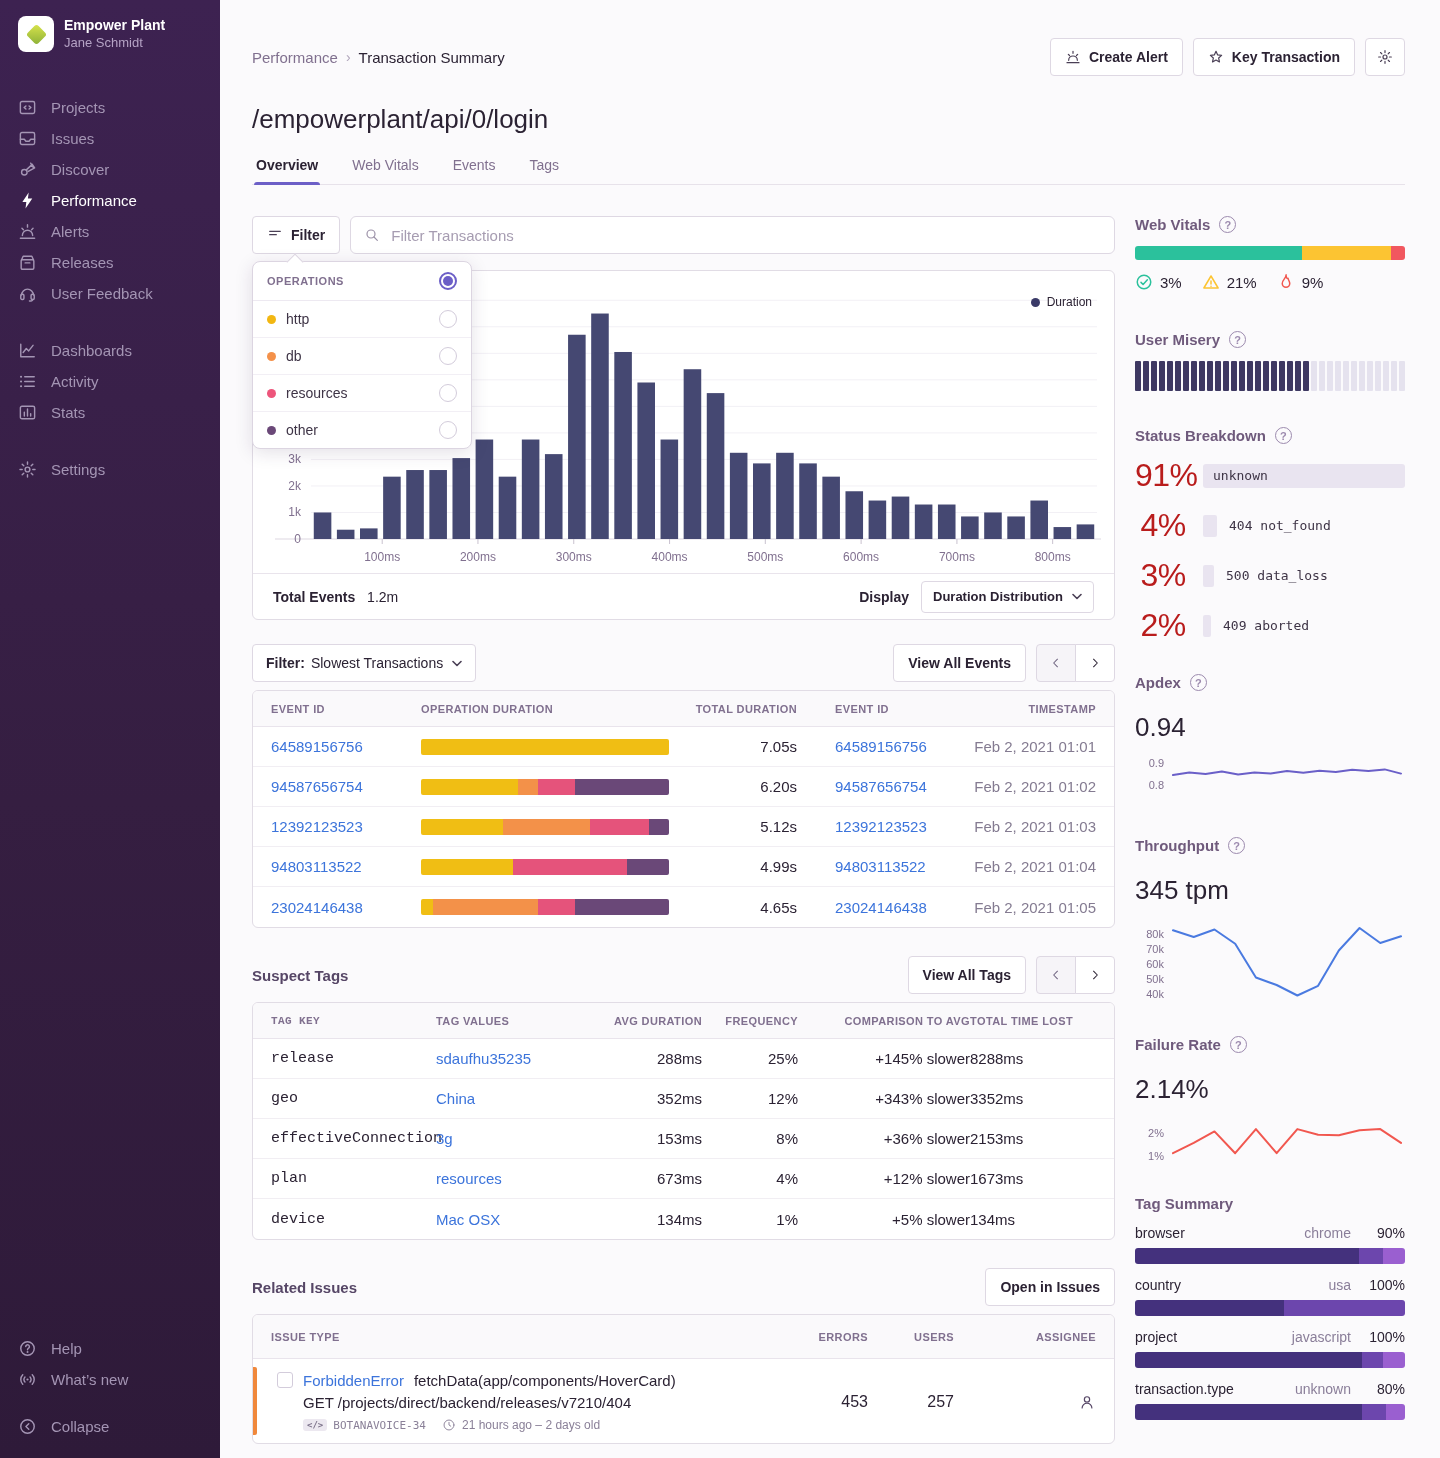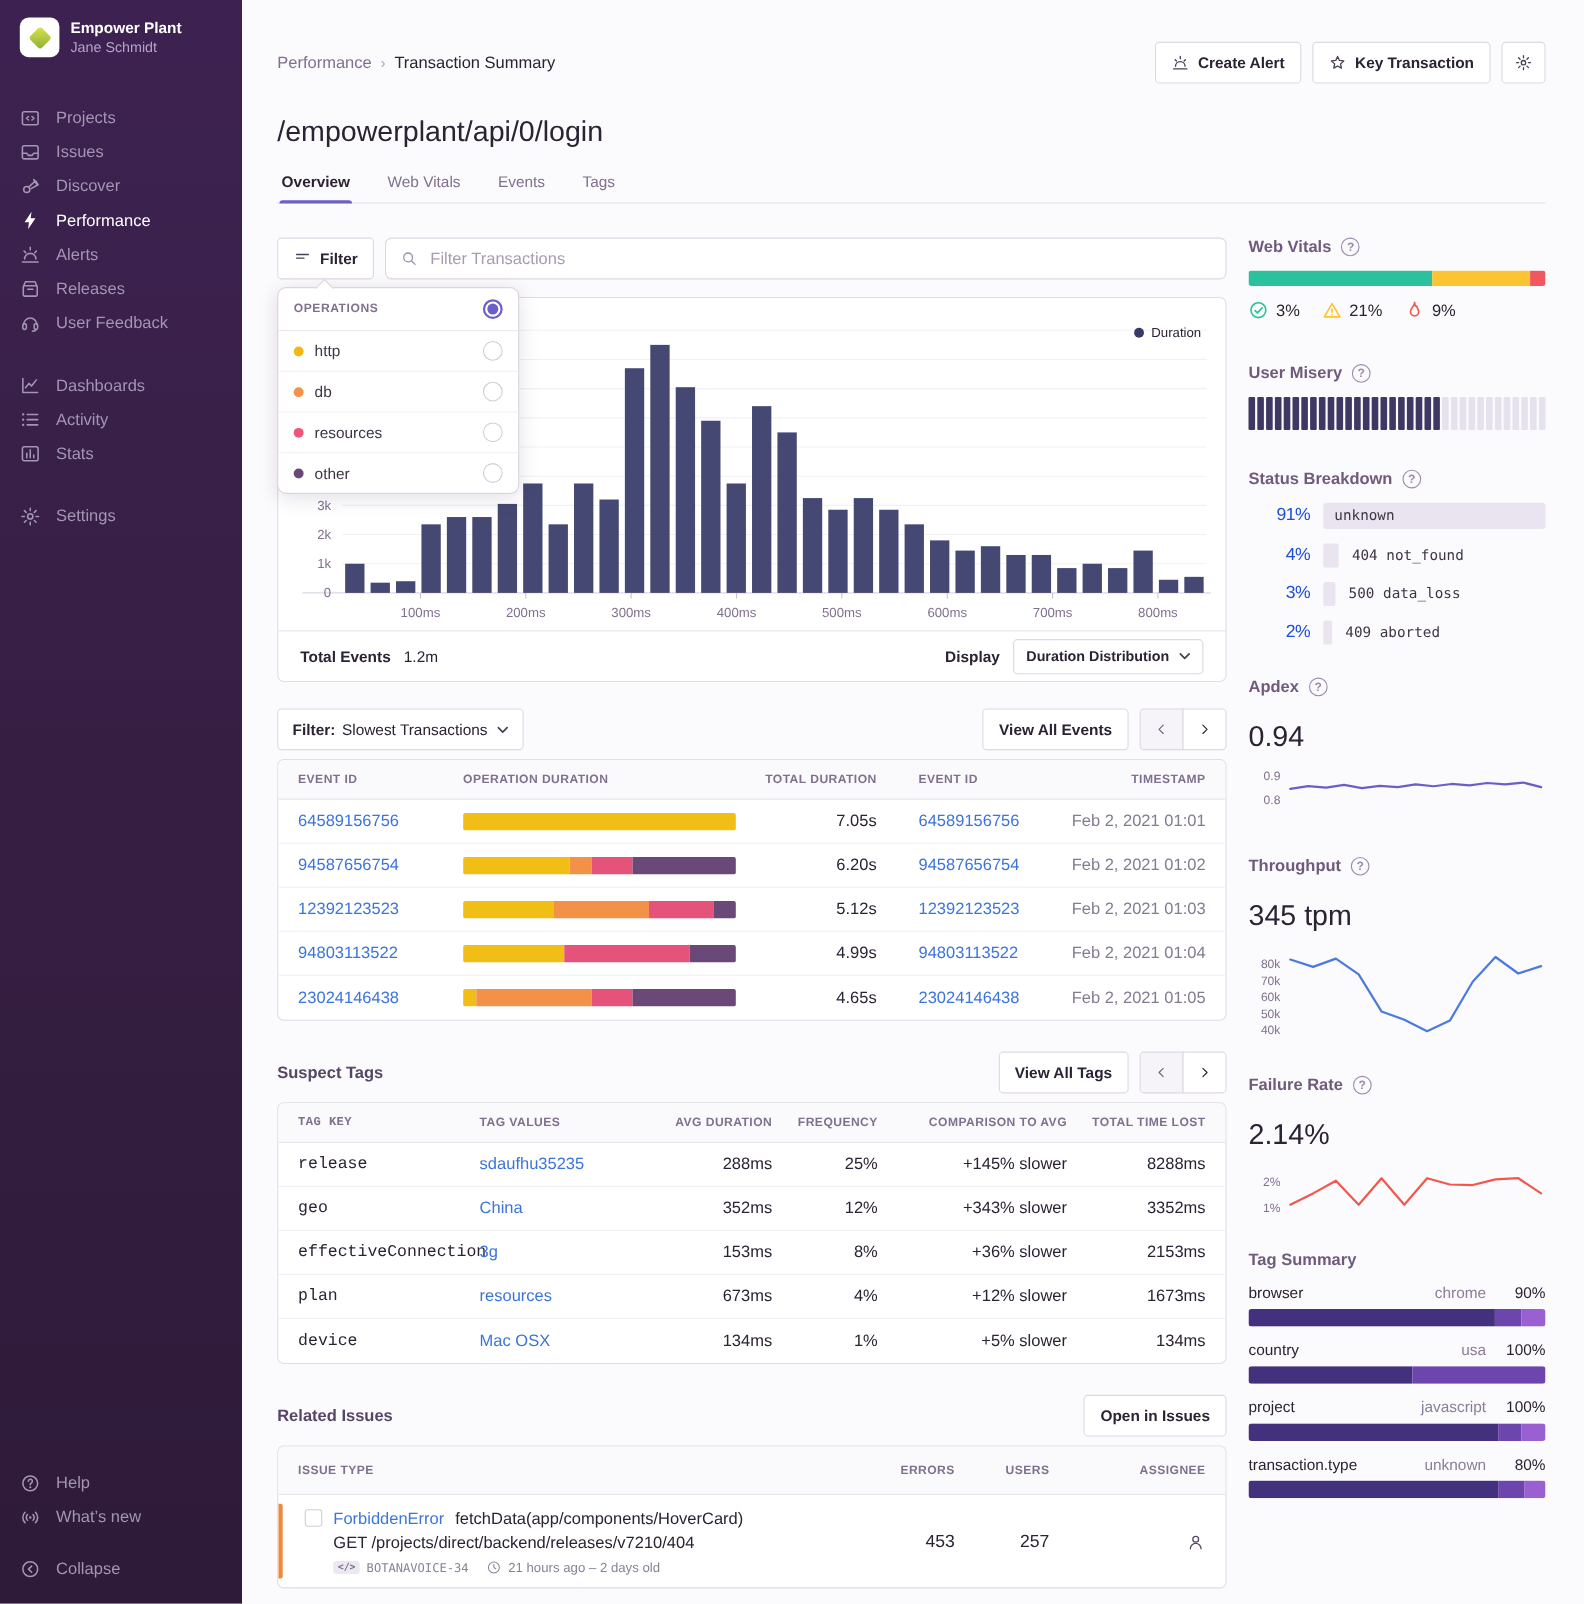--- a/index.html
+++ b/index.html
@@ -117,21 +117,21 @@
   .t-row { display:flex; align-items:center; height:40px; border-bottom:1px solid #F1EEF3; padding:0 18px; font-size:15px; }
   .t-row:last-child { border-bottom:none; }
   .lnk { color:#3C74DB; cursor:pointer; text-decoration:none; }
   .muted { color:#847B91; }
   .c1 { width:150px; } .c2 { width:258px; } .c3 { width:118px; text-align:right; }
   .c4 { width:158px; padding-left:38px; } .c5 { flex:1; text-align:right; }
   .opbar { width:248px; height:16px; display:flex; border-radius:2px; overflow:hidden; }
   .opbar span { display:block; height:100%; }
 
   .s1 { width:165px;font-family:Liberation Mono, monospace; } .s2 { width:158px; } .s3 { width:108px; text-align:right; }
-  .s4 { width:96px; text-align:right; } .s5 { width:172px; text-align:right; } .s6 { flex:1; text-align:right; }
+  .s4 { width:96px; text-align:right; } .s5 { width:172px; text-align:right; } .s6 { flex:1; text-align:left; }
 
   
   .ri-head { height:44px; }
   .r1 { flex:1; } .r2 { width:92px; text-align:right; } .r3 { width:86px; text-align:right; } .r4 { width:142px; display:flex; justify-content:flex-end; }
   .issue-row { display:flex; align-items:center; padding:13px 18px 11px 24px; position:relative; }
   .issue-accent { position:absolute; left:0; top:8px; bottom:8px; width:4px; border-radius:0 2px 2px 0; background:#F0883B; }
   .issue-main { flex:1; }
   .issue-line1 { display:flex; align-items:flex-start; gap:10px; font-size:15px; }
   .checkbox { width:16px; height:16px; border:1px solid #D3CCDB; border-radius:3px; background:#fff; cursor:pointer; flex-shrink:0; }
   .issue-type { font-weight:500; }
@@ -149,21 +149,21 @@
   .help-circle { width:17px; height:17px; border:1.5px solid #9C8AAE; border-radius:50%; color:#9C8AAE; font-size:11px; font-weight:bold;
     display:inline-flex; align-items:center; justify-content:center; cursor:pointer; }
   .vitals-bar { margin-top:13px; height:14px; display:flex; border-radius:3px; overflow:hidden; }
   .vitals-bar span { display:block; height:100%; }
   .vitals-stats { margin-top:13px; display:flex; gap:20px; align-items:center; font-size:15px; color:#2B2233; }
   .vstat { display:inline-flex; align-items:center; gap:7px; }
   .vstat svg { width:18px; height:18px; display:block; }
   .misery { margin-top:13px; display:flex; gap:2px; }
   .misery span { width:6px; height:30px; border-radius:1px; flex-shrink:0; }
   .status-row { display:flex; align-items:center; gap:12px; margin-top:13px; }
-  .status-pct { width:56px; text-align:right; font-size:16px; letter-spacing:-.5px; color:#1d4ed8; flex-shrink:0; }
+  .status-pct { width:56px; text-align:center; font-size:32px; letter-spacing:-.5px; color:#b91c1c; flex-shrink:0; }
   .mono { font-family:"DejaVu Sans Mono", monospace; }
   .chip-full { flex:1; height:24px; background:#E9E4F0; border-radius:3px; display:flex; align-items:center; padding:0 10px; font-size:13px; color:#3E3446; }
   .chip-sm { display:inline-block; height:22px; background:#E9E4F0; border-radius:2px; flex-shrink:0; }
   .status-label { font-size:13px; color:#3E3446; }
   .big-num { font-size:26px; color:#2B2233; margin-top:21px; }
   .rp-svg { display:block; margin-top:8px; }
   .tag-row { margin-top:13px; }
   .tag-line { display:flex; align-items:baseline; font-size:14px; }
   .tag-key { flex:1; color:#2B2233; }
   .tag-val { color:#8A7E99; margin-right:10px; }

